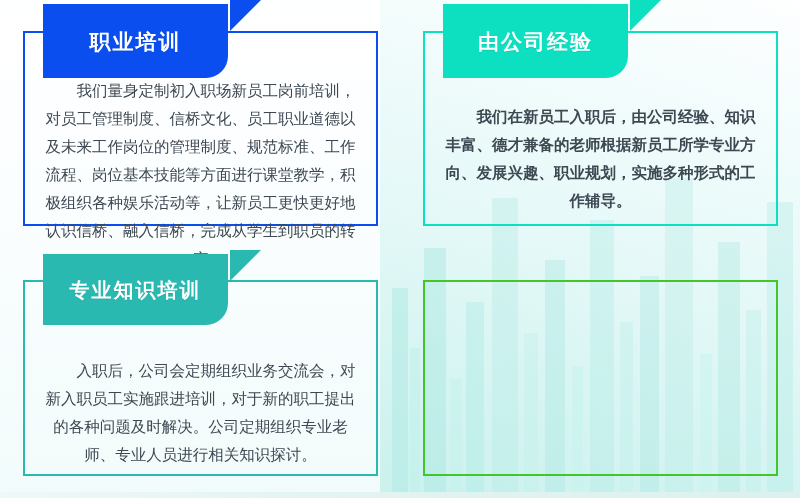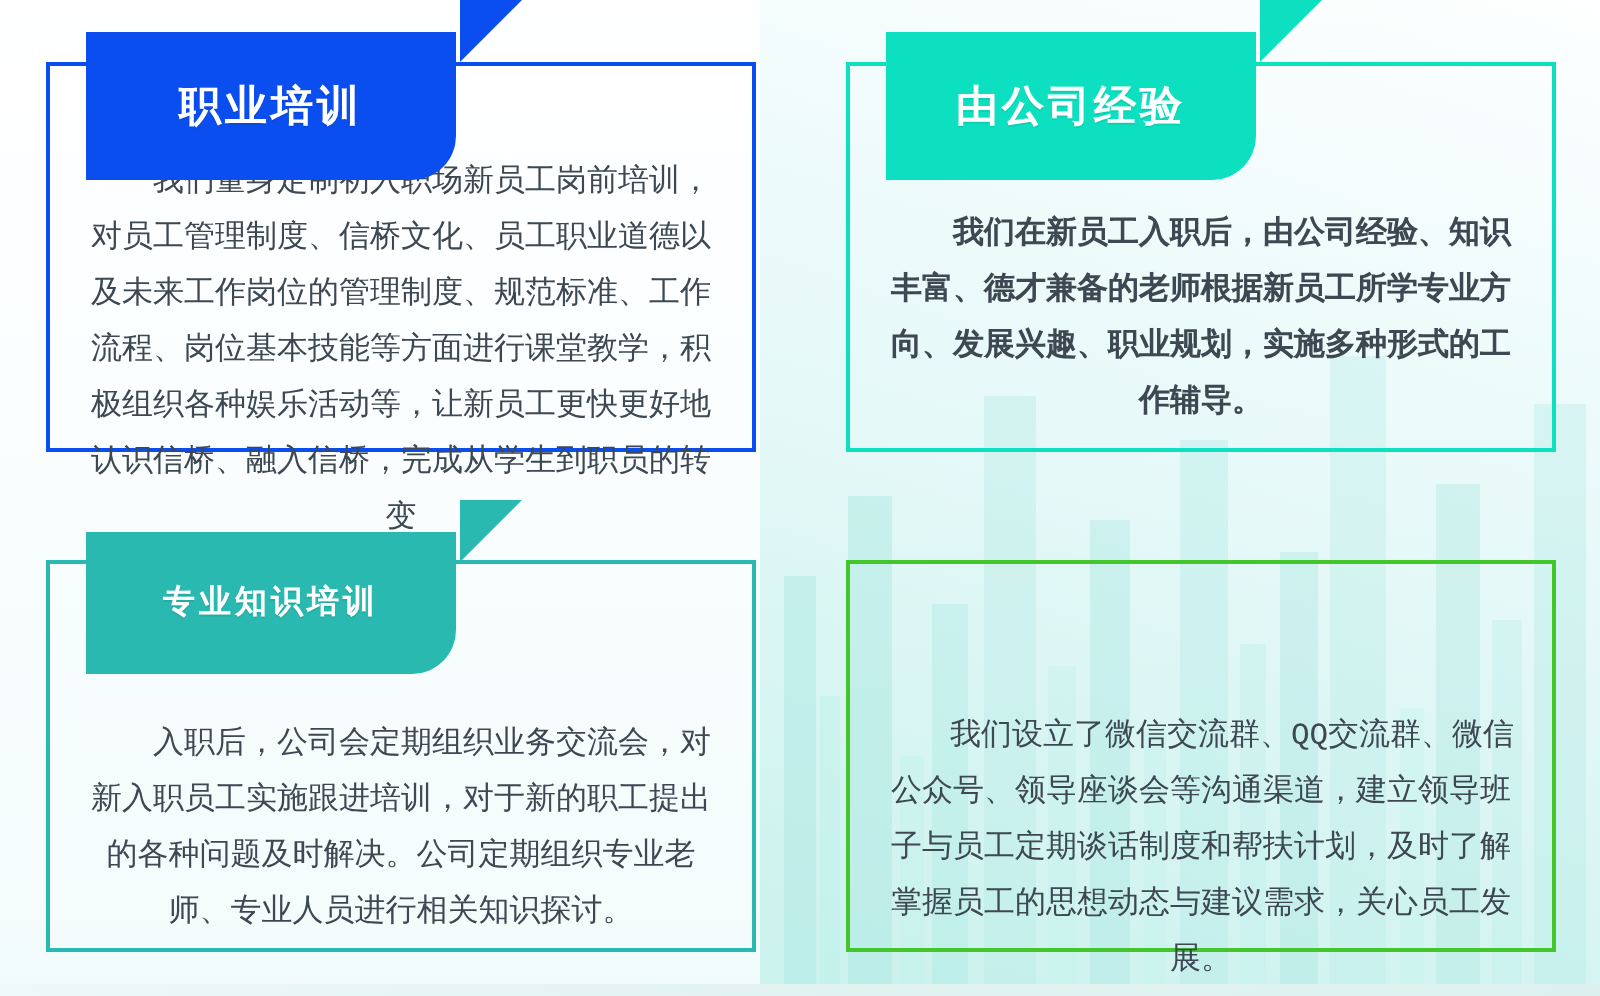--- a/index.html
+++ b/index.html
@@ -48,37 +48,37 @@
 
   .tab-wrap{
     position:absolute;
     left:20px;top:-31px;
     width:216px;height:74px;
     z-index:3;
   }
   .cell.r2 .tab-wrap{top:-30px;height:71px;}
 
   .tab{
-    position:absolute;left:0;top:16px;
+    position:absolute;left:0;top:4px;
     width:185px;height:100%;
     background:var(--c);
     border-radius:0 0 22px 0;
     display:flex;align-items:center;justify-content:center;
     box-sizing:border-box;
   }
   .tab-label{
     color:#ffffff;
     font-size:21px;
     font-weight:bold;
     letter-spacing:2px;
     line-height:1;
     white-space:nowrap;
     text-shadow:0 1px 0 rgba(0,0,0,.07);
   }
-  .cell.r2 .tab-label{font-size:16px;}
+  .cell.r2 .tab-label{font-size:20px;}
 
   
   .fold{
     position:absolute;
     left:187px;top:0;
     width:0;height:0;
     border-left:31px solid var(--c);
     border-bottom:31px solid transparent;
   }
 
@@ -164,17 +164,16 @@
         </div>
         <div class="fold"></div>
       </div>
       <div class="body-text">入职后，公司会定期组织业务交流会，对新入职员工实施跟进培训，对于新的职工提出的各种问题及时解决。公司定期组织专业老师、专业人员进行相关知识探讨。</div>
     </div>
   </div>
 
   <div class="cell c2 r2">
     <div class="card" id="card-3" style="--c: #43c62a;">
       <div class="card-box"></div>
-      <div class="body-text">我们设立了微信交流群、QQ交流群、微信公众号、领导座谈会等沟通渠道，建立领导班子与员工定期谈话制度和帮扶计划，及时了解掌握员工的思想动态与建议需求，关心员工发展。</div>
     </div>
   </div>
 
 </div>
 
 </body></html>

